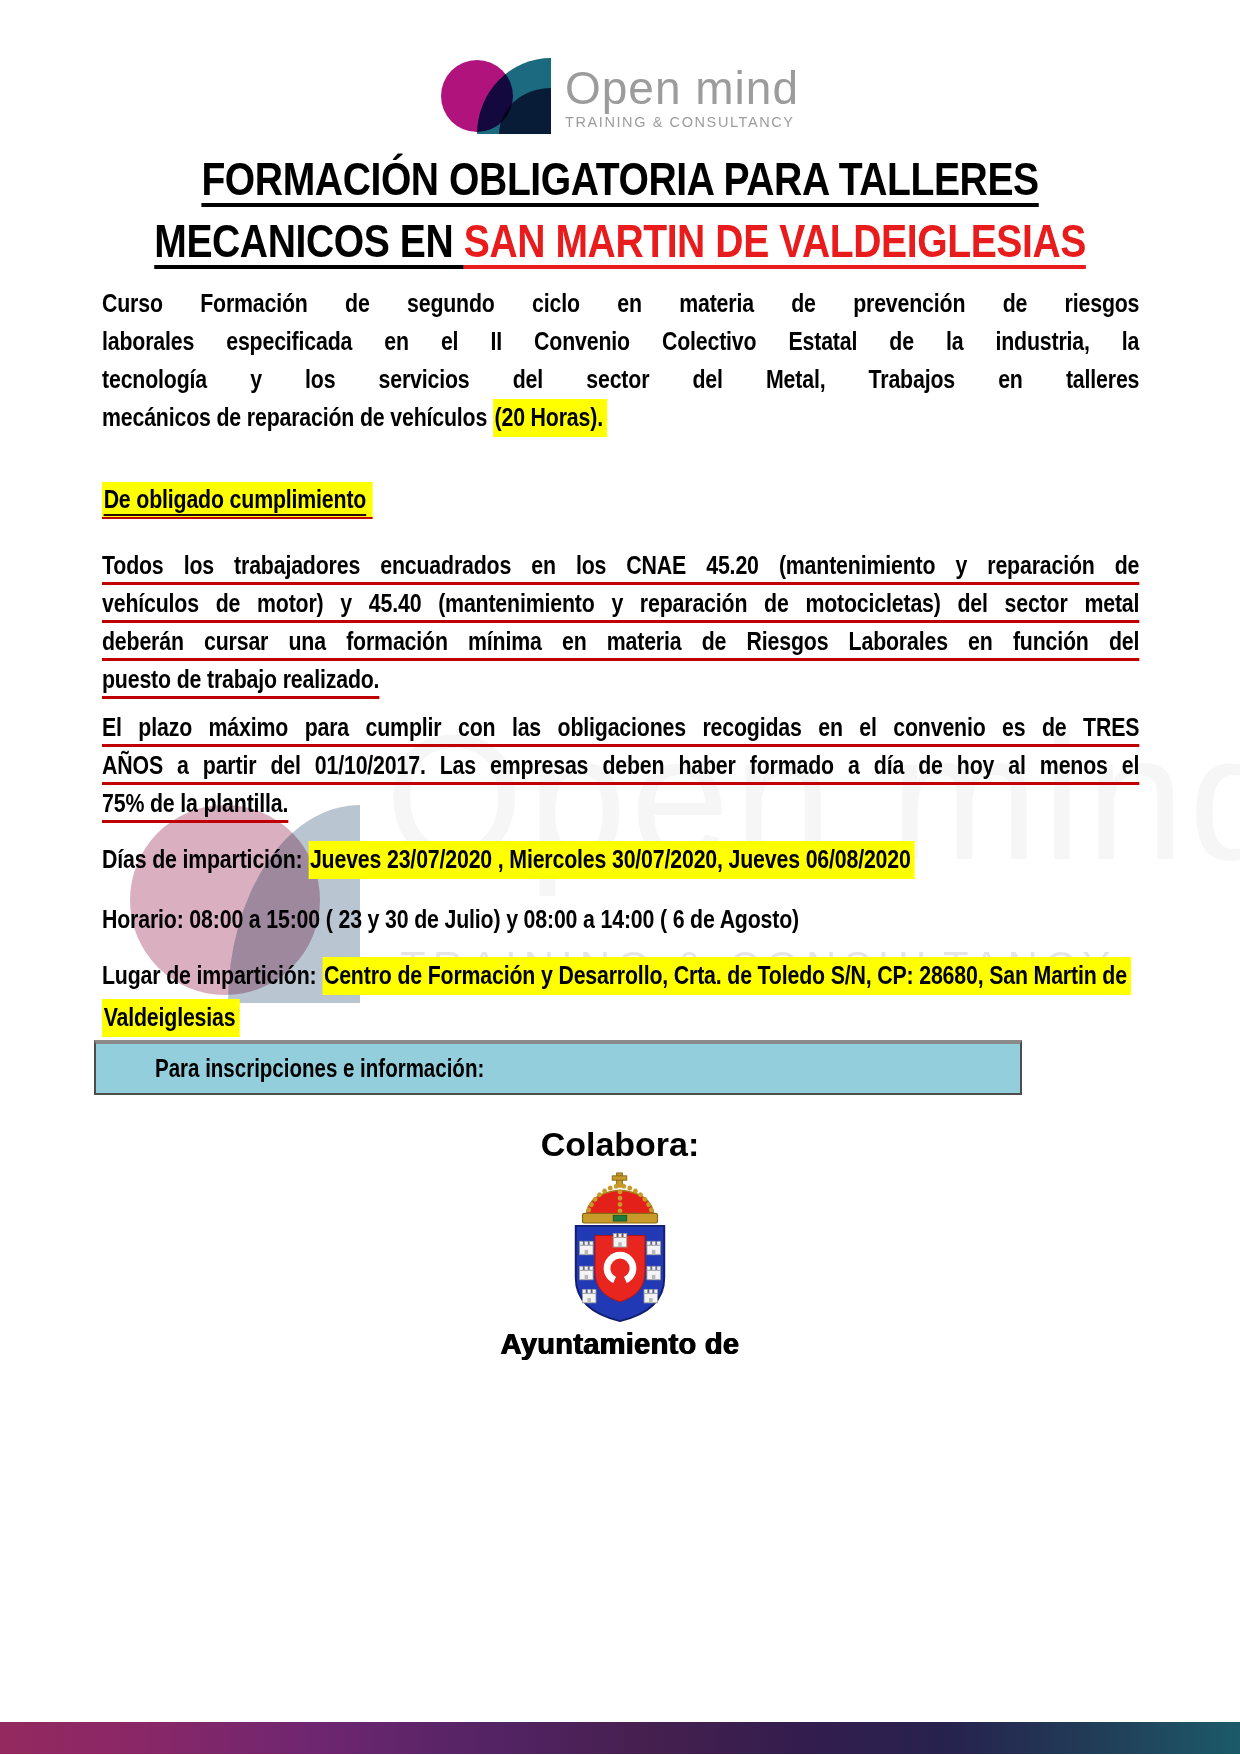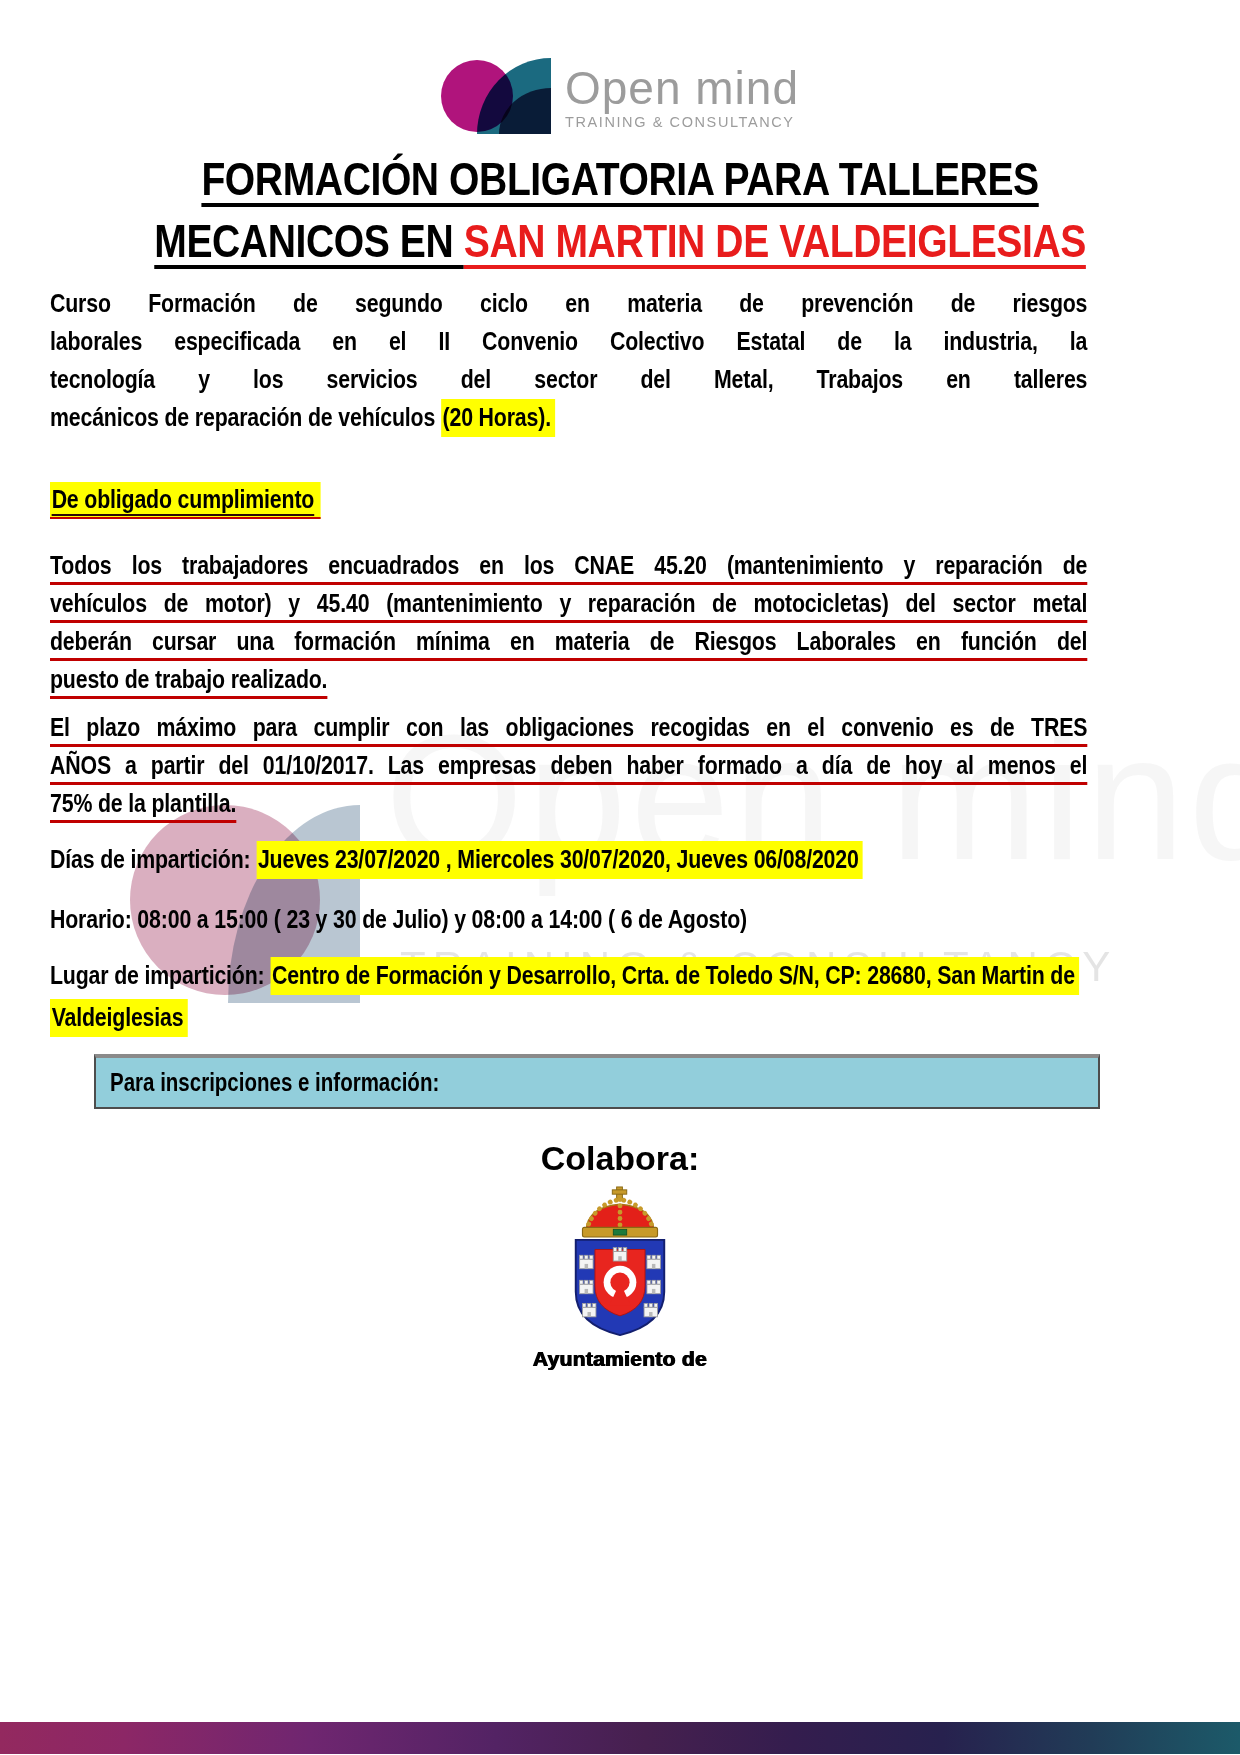--- a/index.html
+++ b/index.html
@@ -31,41 +31,41 @@
   .logo-tagline{font-size:14.5px;font-weight:400;color:#9c9c9c;letter-spacing:1.6px;margin-top:2px;}
   
   .cond{width:1265px;transform:scaleX(0.82);transform-origin:0 0;}
   .cond-page{width:1459px;transform:scaleX(0.85);transform-origin:0 0;text-align:center;}
   
   .title{position:relative;z-index:1;margin:14px 0 0 0;font-size:46px;font-weight:700;
     letter-spacing:-0.5px;line-height:62px;}
   .u-black{text-decoration:underline;text-decoration-thickness:4px;text-underline-offset:8px;}
   .t-red{color:var(--title_red,#e81c1c);text-decoration:underline;text-decoration-thickness:4px;text-underline-offset:8px;}
   
-  .content{position:relative;z-index:1;padding-left:50px;}
+  .content{position:relative;z-index:1;padding-left:102px;}
   .para{font-size:26px;font-weight:700;line-height:38px;letter-spacing:-0.2px;}
   .jline{text-align:justify;text-align-last:justify;}
   .ul-red{text-decoration:underline;text-decoration-color:var(--underline_red,#c00000);
     text-decoration-thickness:2.5px;text-underline-offset:8px;}
   .hl{background:var(--highlight,#ffff00);padding:3px 5px 5px 2px;box-decoration-break:clone;-webkit-box-decoration-break:clone;}
   .mand-span{background:var(--highlight,#ffff00);padding:2px 8px 3px 2px;
     text-decoration:underline;text-decoration-thickness:2px;text-decoration-color:#2b0b07;text-underline-offset:6px;
     border-bottom:2.5px solid var(--underline_red,#c00000);}
   .label-line{font-size:26px;font-weight:700;line-height:42px;letter-spacing:-0.2px;}
   
-  .contact-box{position:relative;z-index:1;margin:16px 0 0 94px;width:1006px;
-    background:var(--box_blue,#92cedb);border:2px solid #4d4d4d;border-top:4px solid #8a8a8a;box-sizing:border-box;}
+  .contact-box{position:relative;z-index:1;margin:2px 0 0 94px;width:928px;
+    background:var(--box_blue,#92cedb);border:2px solid #4d4d4d;border-top:4px solid #8a8a8a;box-sizing:border-box;padding-left:45px;}
   .contact-row{height:49px;display:flex;align-items:center;padding-left:14px;}
   .contact-row + .contact-row{border-top:1px solid rgba(255,255,255,0.45);}
   .contact-row .cond{width:1250px;font-size:25px;font-weight:700;}
   
   .colabora{position:relative;z-index:1;margin-top:30px;text-align:center;font-size:34px;font-weight:700;}
   .crest-wrap{position:relative;z-index:1;margin-top:8px;text-align:center;}
   .ayto-text{position:relative;z-index:1;margin-top:2px;text-align:center;
-    font-size:21px;font-weight:800;line-height:29px;letter-spacing:0.3px;
+    font-size:29px;font-weight:800;line-height:29px;letter-spacing:0.3px;
     text-shadow:0.6px 0 0 #000,-0.6px 0 0 #000;}
   
   .footer-bar{position:absolute;left:0;top:1722px;width:1240px;height:32px;z-index:2;
     background:linear-gradient(90deg,#93295f 0%,#8c2766 10%,#6f2670 25%,#532364 40%,
       #46204f 52%,#341d4e 64%,#27214e 76%,#213c57 88%,#1c5a69 100%);}
 </style>
 </head>
 <body>
 
 <div class="page">

